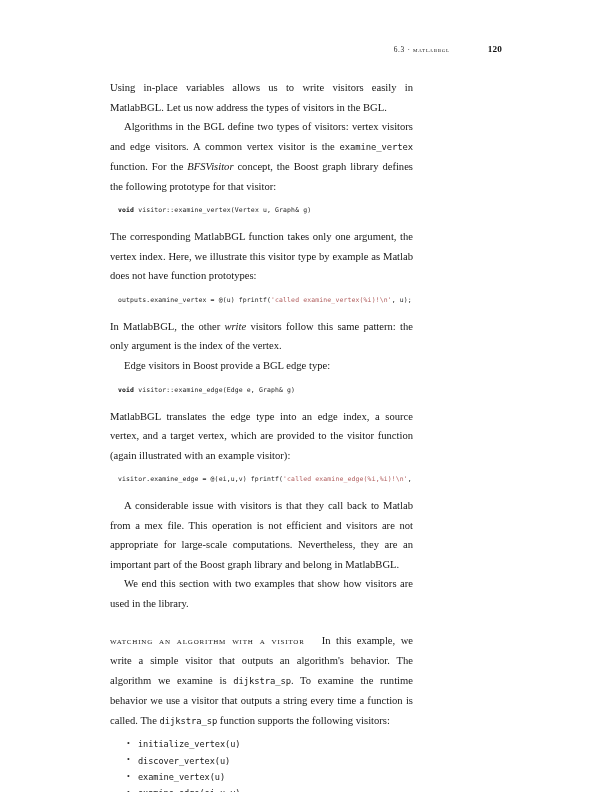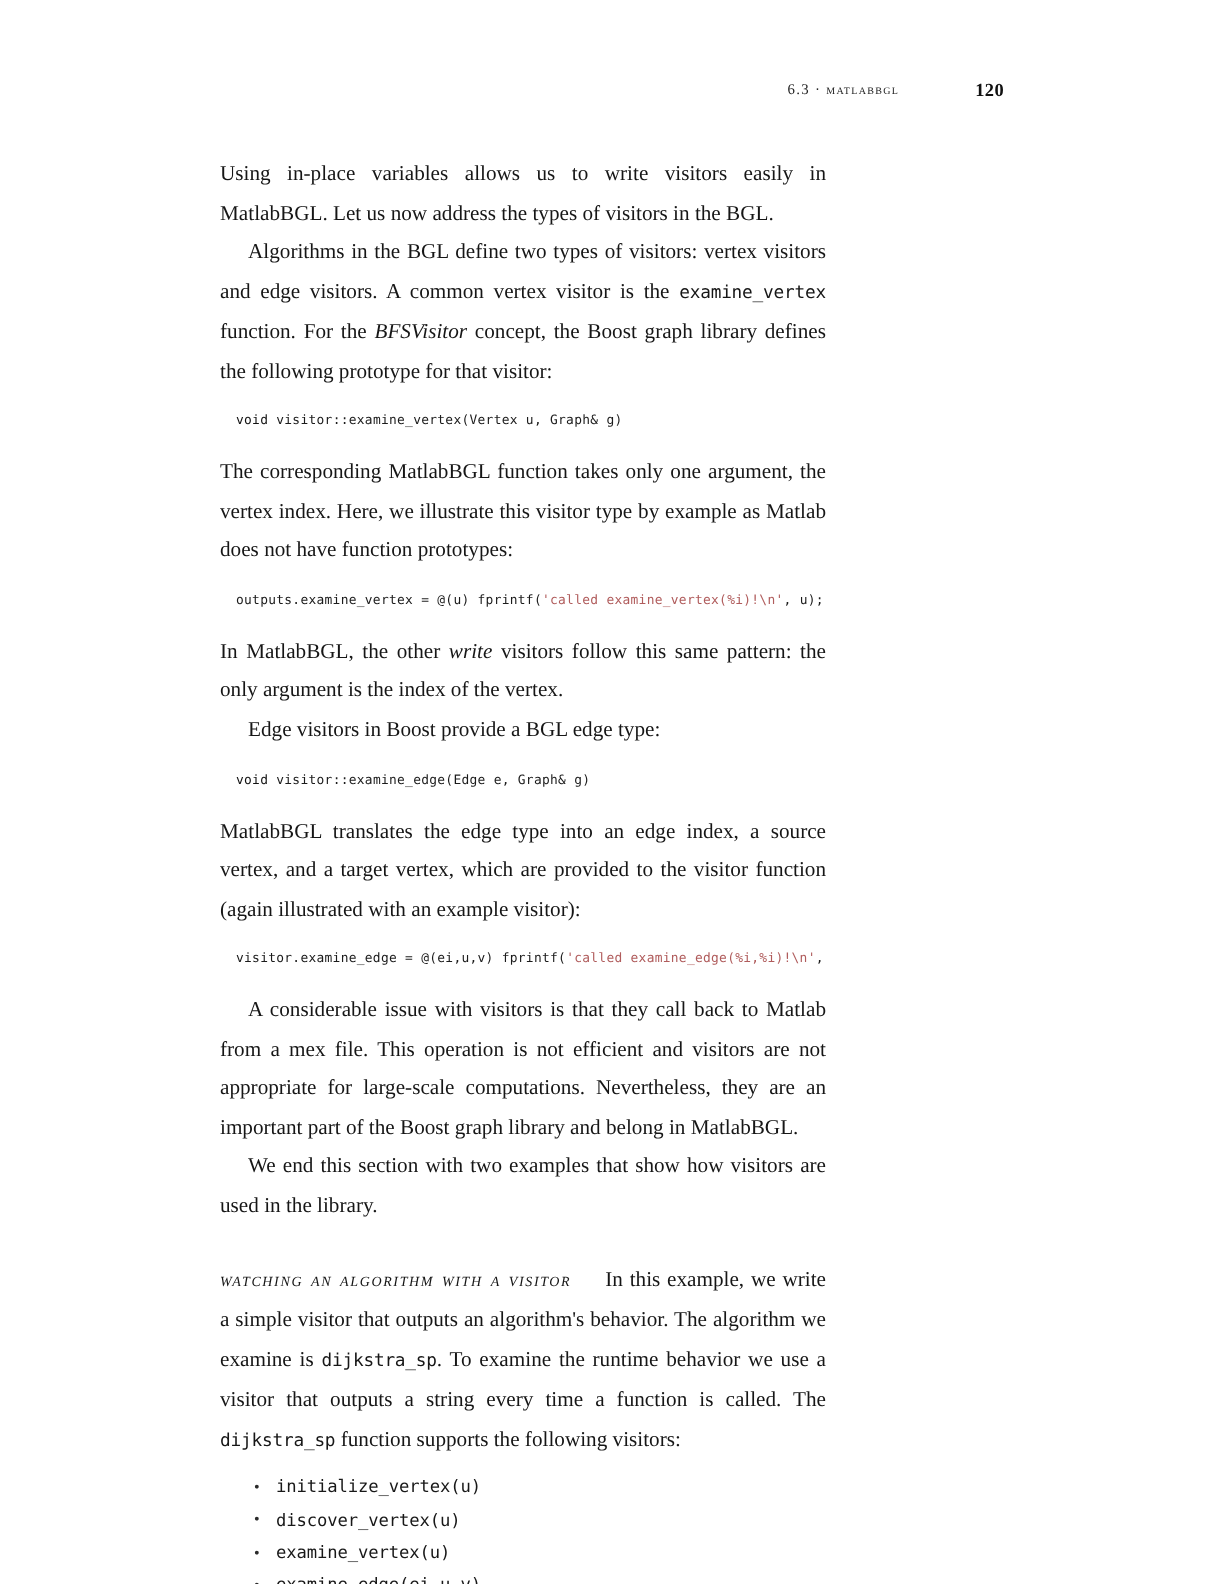--- a/index.html
+++ b/index.html
@@ -26,21 +26,21 @@
   }
 
   
   .runhead {
     position: absolute;
     left: 110px;
     top: 40px;
     width: 392px;
     height: 14px;
     display: flex;
-    align-items: flex-start;
+    align-items: flex-end;
     justify-content: flex-end;
     font-size: 7.4px;
     letter-spacing: 0.09em;
   }
   .runhead-title {
     font-variant: small-caps;
     text-transform: lowercase;
     color: #222;
     white-space: nowrap;
   }
@@ -87,30 +87,29 @@
     margin: 9px 0 11px 0;
     padding-left: 8px;
     font-family: "DejaVu Sans Mono", "Liberation Mono", monospace;
     font-size: 6.45px;
     line-height: 11px;
     letter-spacing: 0.15px;
     white-space: pre;
     color: #1b1b1b;
     overflow: hidden;
   }
-  .codeblock .kw { font-weight: normal; color: #111; }
+  .codeblock .kw { font-weight: bold; color: #111; }
   .codeblock .str { color: #b05c5c; }
 
   
   .runin {
     font-variant: small-caps;
     text-transform: lowercase;
     letter-spacing: 0.085em;
     font-size: 9.6px;
-    font-style: italic;
   }
   .runin-gap { display: inline-block; width: 17px; }
 
   .section-gap { height: 18px; }
 
   
   ul.bullets {
     margin: 5px 0 0 0;
     padding: 0 0 0 28px;
     list-style: none;

